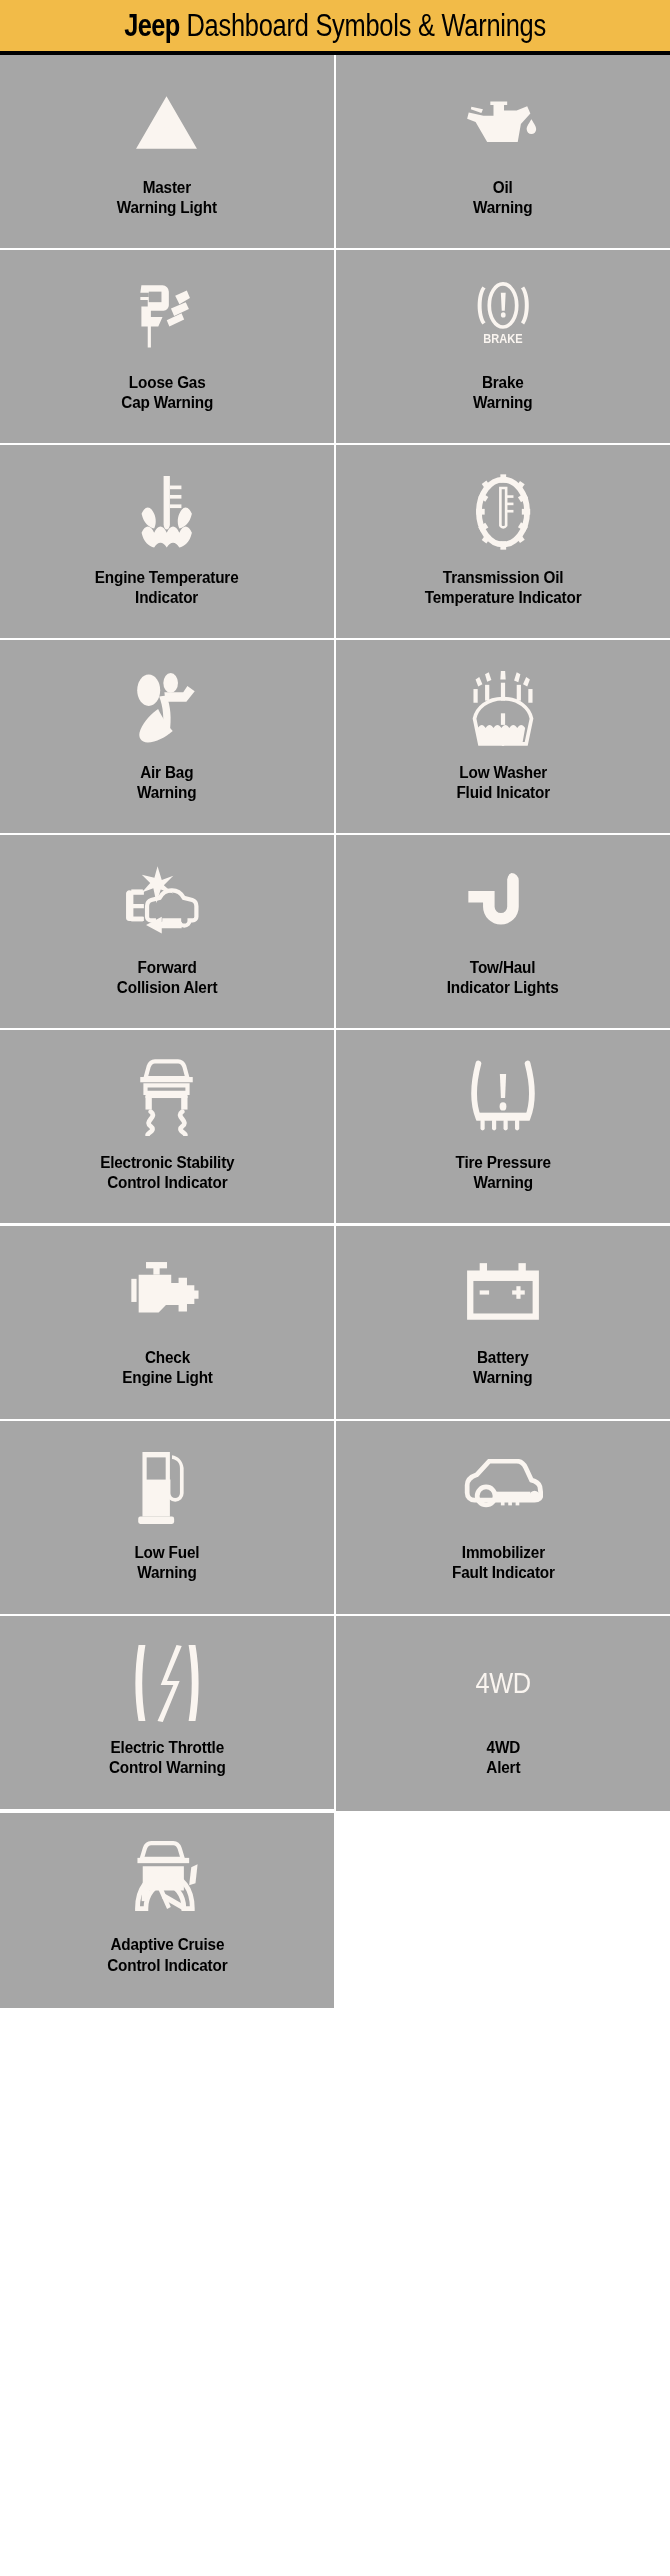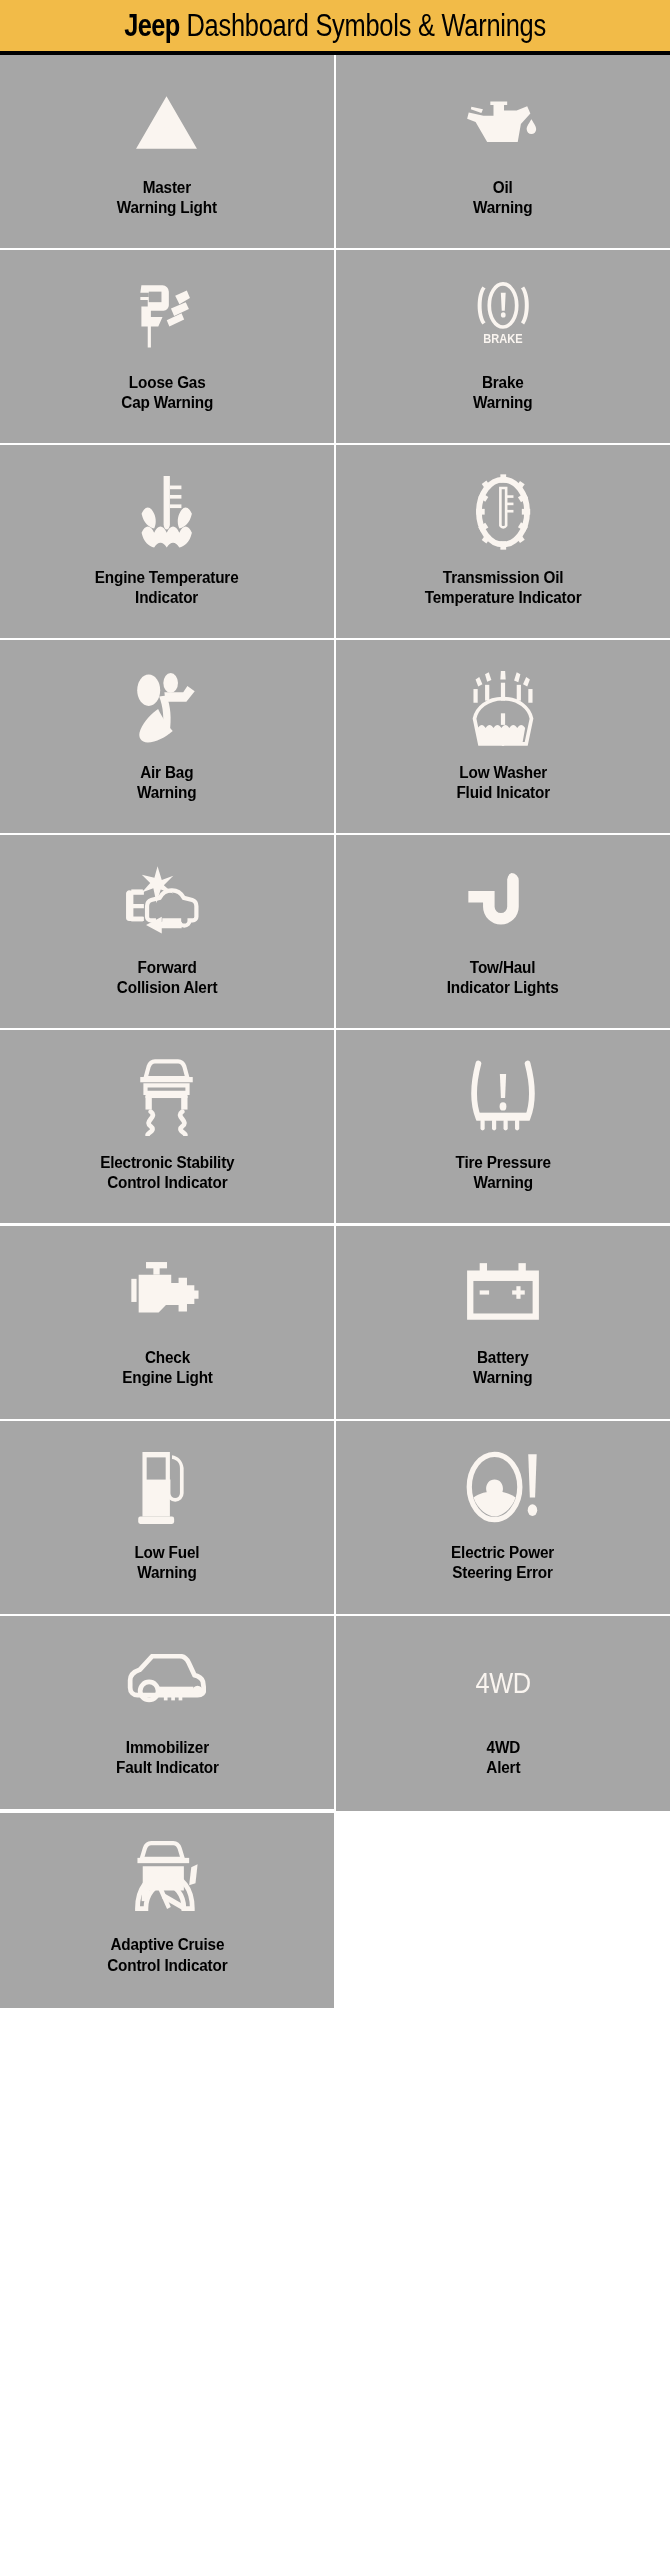--- a/index.html
+++ b/index.html
@@ -339,50 +339,48 @@
           <rect x="8" y="126" width="68" height="14" rx="4"></rect>
           <path d="M72 10 c12 2 20 10 22 24 v48 a16 16 0 0 1 -32 0 v-26 h7 v26 a9 9 0 0 0 18 0 v-48 c0 -10 -6 -16 -15 -17 z"></path>
         </svg>
       </div>
       <div class="cell-label">Low Fuel
 Warning</div>
     </div>
 
 
 
-    <div class="cell">
-      <div class="icon-wrap">
-        <svg width="79" height="73" viewBox="0 0 150 138" fill="#FAF5F0">
-          <ellipse cx="58" cy="68" rx="48" ry="62" fill="none" stroke="#FAF5F0" stroke-width="10"></ellipse>
-          <path d="M58 54 c10 0 16 8 16 18 c0 12 -14 20 -16 42 c-2 -22 -16 -30 -16 -42 c0 -10 6 -18 16 -18 z"></path>
-          <path d="M18 88 c22 -16 58 -16 80 0 c-8 24 -28 36 -40 36 s-32 -12 -40 -36 z"></path>
-          <path d="M122 6 h16 l-3 82 h-10 z"></path>
-          <ellipse cx="130" cy="112" rx="9" ry="11"></ellipse>
-        </svg>
-      </div>
-      <div class="cell-label">Electric Power
-Steering Error</div>
-    </div>
 
     <div class="cell">
       <div class="icon-wrap">
         <svg width="79" height="58" viewBox="0 0 150 110" fill="#FAF5F0">
           <path d="M48 4 h52 c8 0 13 4 17 12 l11 24 c8 2 14 6 16 12 l2 14 c1 8 -4 12 -12 12 h-114 c-8 0 -14 -6 -14 -14 v-14 c0 -10 6 -16 18 -20 z" fill="none" stroke="#FAF5F0" stroke-width="9"></path>
           <ellipse cx="42" cy="70" rx="17" ry="17" fill="none" stroke="#FAF5F0" stroke-width="9"></ellipse>
           <rect x="56" y="62" width="70" height="16"></rect>
           <rect x="70" y="78" width="7" height="10"></rect>
           <rect x="84" y="78" width="7" height="10"></rect>
           <rect x="98" y="78" width="7" height="10"></rect>
           <ellipse cx="134" cy="70" rx="10" ry="10"></ellipse>
         </svg>
       </div>
       <div class="cell-label">Immobilizer
 Fault Indicator</div>
     </div>
 
+    <div class="cell">
+      <div class="icon-wrap">
+        <svg width="74" height="78" viewBox="0 0 140 148" fill="#FAF5F0">
+          <path d="M16 2 c-8 48 -8 98 0 144 h13 c-8 -46 -8 -96 0 -144 z"></path>
+          <path d="M124 2 c8 48 8 98 0 144 h-13 c8 -46 8 -96 0 -144 z"></path>
+          <path d="M88 2 l-30 76 h24 l-30 68 l10 2 l32 -78 h-24 l28 -66 z"></path>
+        </svg>
+      </div>
+      <div class="cell-label">Electric Throttle
+Control Warning</div>
+    </div>
 
 
     <div class="cell">
       <div class="icon-wrap">
         <span class="txt-icon">4WD</span>
       </div>
       <div class="cell-label">4WD
 Alert</div>
     </div>
 

